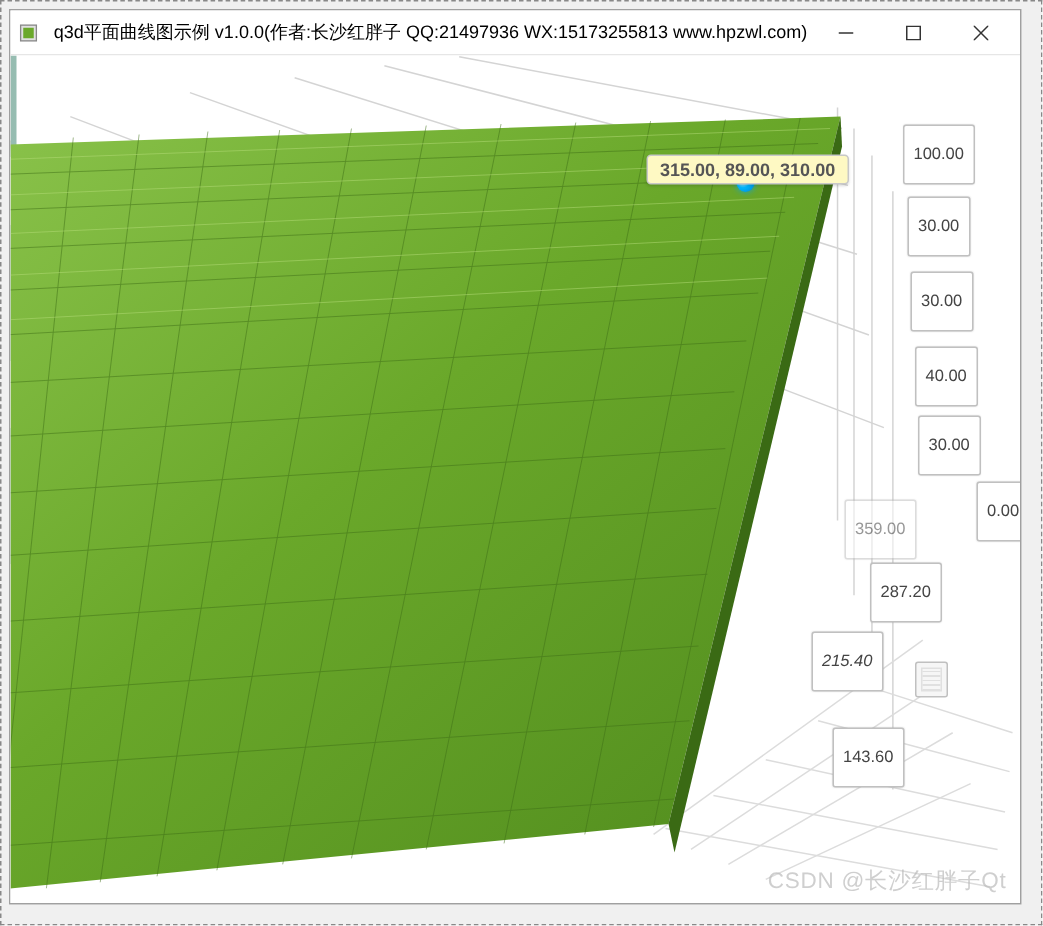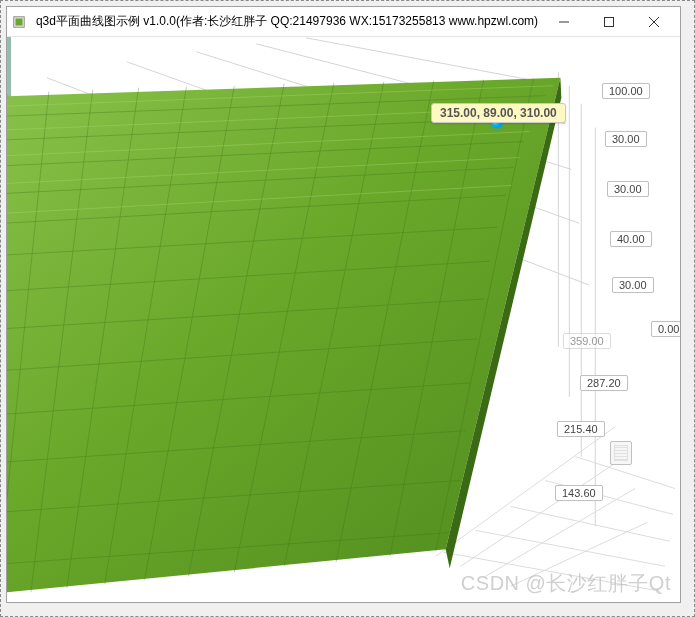--- a/index.html
+++ b/index.html
@@ -53,21 +53,21 @@
       position: absolute;
       inset: 0;
     }
     .tick-label {
       position: absolute;
       font-size: 11px;
       color: #444;
       background: #fff;
       border: 1px solid #c0c0c0;
       border-radius: 2px;
-      padding: 1px 6px;
+      padding: 13px 6px;
       white-space: nowrap;
       box-shadow: 0 0 1px rgba(0,0,0,0.1);
     }
     .tooltip {
       position: absolute;
       font-size: 12px;
       color: #555;
       background: #fef9c3;
       border: 1px solid #c8c8c8;
       border-radius: 3px;
@@ -103,21 +103,21 @@
       position: absolute;
       left: 0; top: 0; bottom: 0;
       width: 4px;
       background: linear-gradient(to bottom, #2d7a63 0, #2d7a63 12%, transparent 12%, transparent 20%, #2d7a63 20%, #2d7a63 36%, transparent 36%, transparent 44%, #2d7a63 44%, #2d7a63 60%, transparent 60%);
       opacity: 0.5;
     }
     .watermark {
       position: absolute;
       right: 24px;
       bottom: 20px;
-      font-size: 20px;
+      font-size: 15px;
       color: #bbb;
       font-weight: 500;
       opacity: 0.7;
       letter-spacing: 0.5px;
     }
     .dashed-border {
       position: absolute;
       inset: 0;
       border: 1px dashed #888;
       pointer-events: none;
@@ -253,21 +253,21 @@
       <div class="tick-label" style="left:595px; top:46px;">100.00</div>
       <div class="tick-label" style="left:598px; top:94px;">30.00</div>
       <div class="tick-label" style="left:600px; top:144px;">30.00</div>
       <div class="tick-label" style="left:603px; top:194px;">40.00</div>
       <div class="tick-label" style="left:605px; top:240px;">30.00</div>
       <div class="tick-label" style="left:628px; top:284px;margin-left:16px;">0.00</div>
 
       
       <div class="tick-label" style="left:556px; top:296px; opacity:0.55;text-align:center;">359.00</div>
       <div class="tick-label" style="left:553px; top:338px;margin-left:20px;">287.20</div>
-      <div class="tick-label" style="left:550px; top:384px;">215.40</div>
+      <div class="tick-label" style="left:534px; top:384px;font-style:italic;">215.40</div>
       <div class="tick-label" style="left:548px; top:438px;margin-top:10px;">143.60</div>
 
       
       <div class="legend-square" style="right:48px; top:404px;"></div>
     </div>
   </div>
 </div>
 
 <div class="watermark">CSDN @长沙红胖子Qt</div>
 

